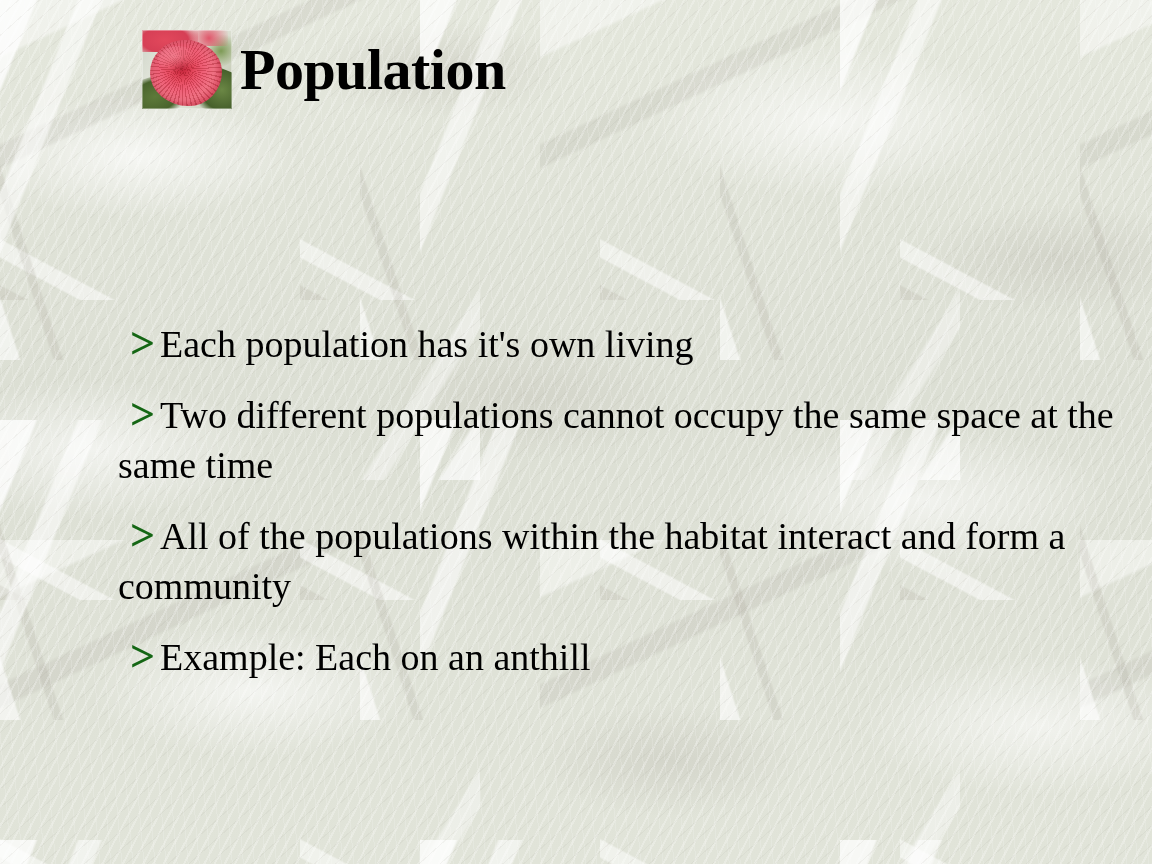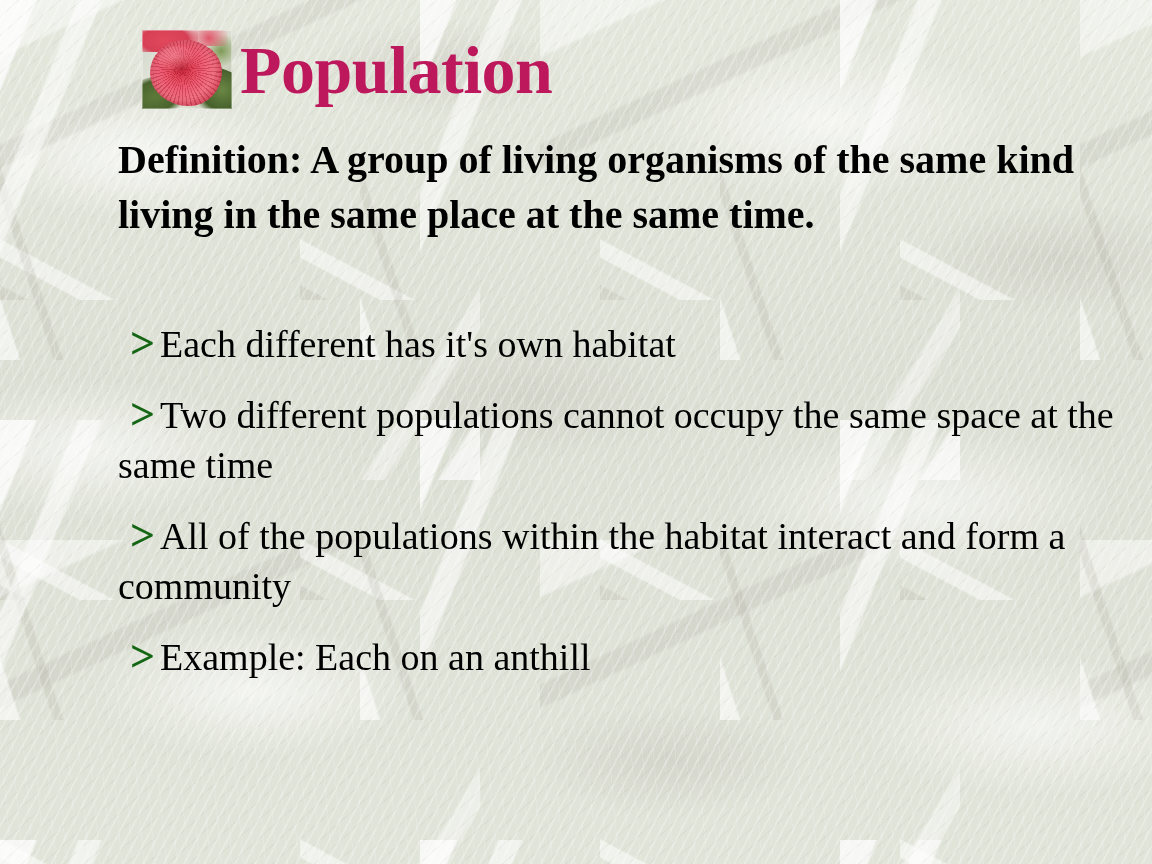--- a/index.html
+++ b/index.html
@@ -141,23 +141,23 @@
     border-radius: 50%;
     background: radial-gradient(ellipse at 40% 40%, rgba(255,190,200,0.40), rgba(255,255,255,0) 72%);
   }
   .fl-edge {
     position: absolute; inset: 0;
     box-shadow: inset 0 0 0 1px rgba(255,255,255,0.35);
   }
 
   #slide-title {
     margin-left: 8px;
-    font-size: 68px;
+    font-size: 58px;
     font-weight: bold;
-    color: #be185d;
+    color: #000000;
     line-height: 1;
     white-space: nowrap;
     letter-spacing: -0.5px;
   }
 
   
   #definition {
     position: absolute;
     left: 118px;
     top: 133px;
@@ -218,26 +218,25 @@
         <div class="fl-leafB"></div>
         <div class="fl-main"></div>
         <div class="fl-veins"></div>
         <div class="fl-hilite"></div>
         <div class="fl-edge"></div>
       </div>
 
       <div id="slide-title">Population</div>
     </div>
 
-    <div id="definition">Definition: A group of living organisms of the same kind living in the same place at the same time.</div>
 
     <div id="bullet-list">
 
       <div class="bullet-item">
-        <span class="bullet-marker">&gt;</span><span class="bullet-text">Each different has it's own habitat</span>
+        <span class="bullet-marker">&gt;</span><span class="bullet-text">Each population has it's own living</span>
       </div>
 
       <div class="bullet-item">
         <span class="bullet-marker">&gt;</span><span class="bullet-text">Two different populations cannot occupy the same space at the same time</span>
       </div>
 
       <div class="bullet-item">
         <span class="bullet-marker">&gt;</span><span class="bullet-text">All of the populations within the habitat interact and form a community</span>
       </div>
 

